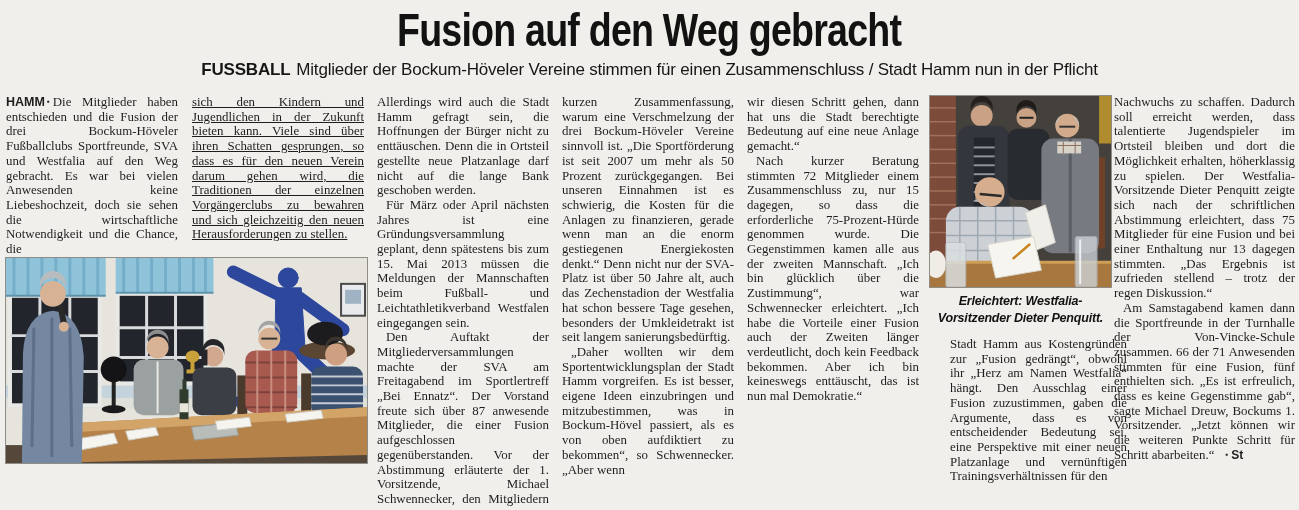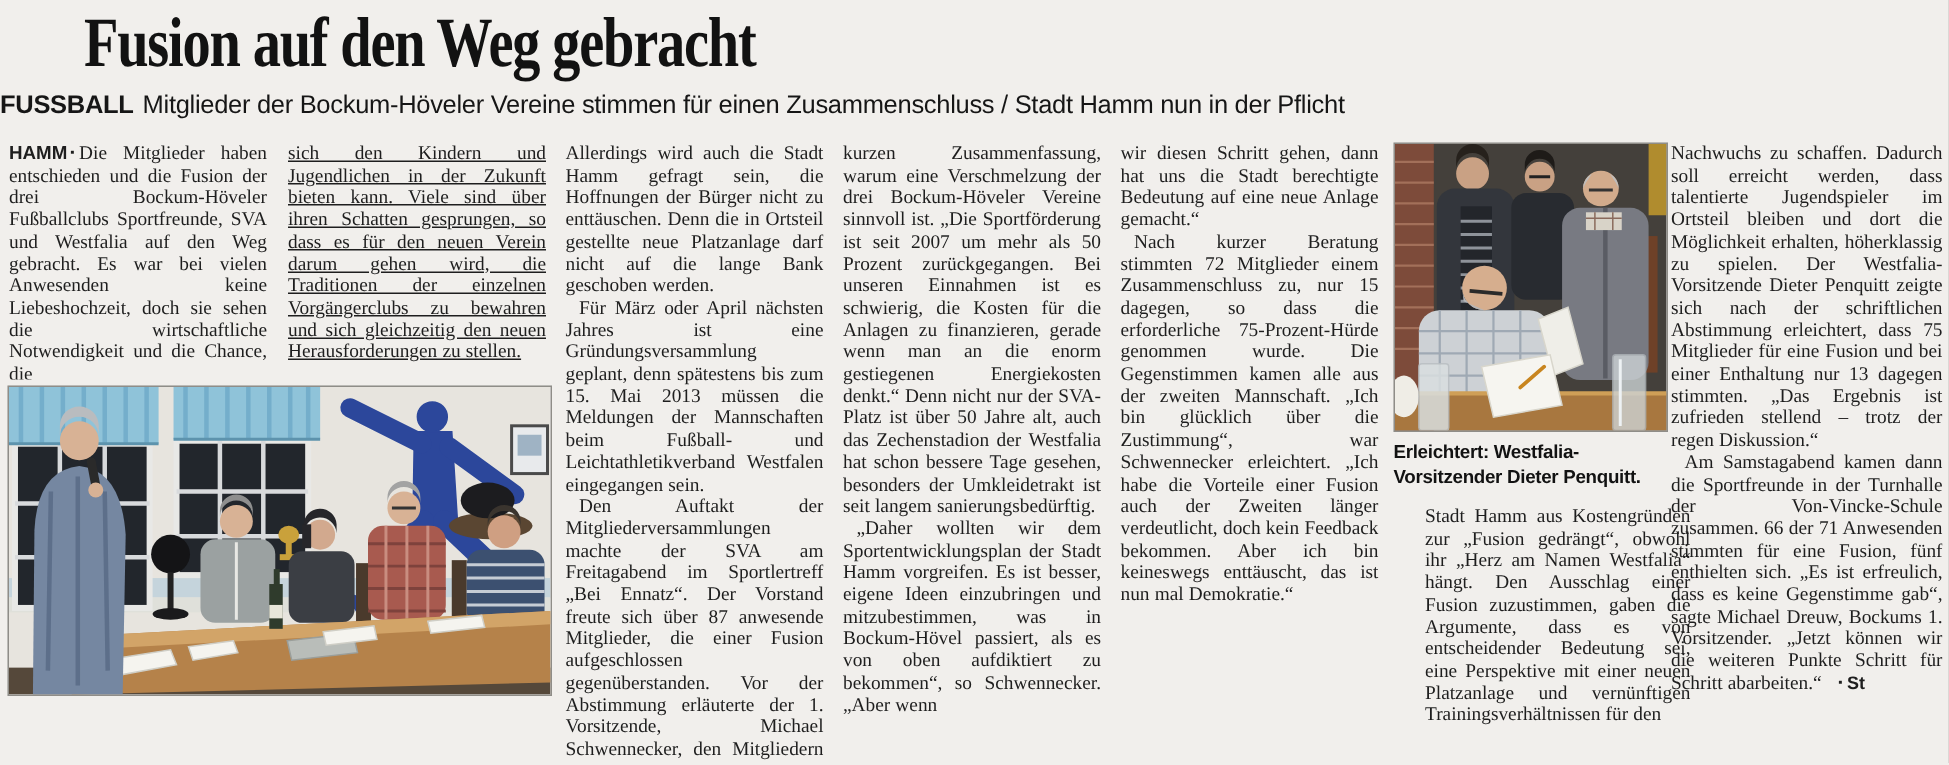--- a/index.html
+++ b/index.html
@@ -3,27 +3,27 @@
 <meta charset="utf-8">
 <style>
   html,body{margin:0;padding:0;background:#c9c7c3;}
   .page{
     position:relative;width:1299px;height:510px;margin:0 auto;
     background:#f1efec;overflow:hidden;
     font-family:"Liberation Serif","DejaVu Serif",serif;color:#1e1e1e;
   }
   
   .headline{
-    position:absolute;top:2px;left:0;width:100%;margin:0;
-    font-family:Liberation Serif, serif;
+    position:absolute;top:2px;left:0;width:100%;margin:0;text-align:center;
+    font-family:Liberation Sans, sans-serif;
     font-weight:bold;font-size:47px;letter-spacing:-1px;color:#121212;
   }
   .headline .hl{display:inline-block;transform:scaleX(0.80);transform-origin:center;}
   .subhead{
-    position:absolute;top:60px;left:0;width:100%;margin:0;
+    position:absolute;top:60px;left:0;width:100%;margin:0;text-align:center;
     font-family:"Liberation Sans","DejaVu Sans",sans-serif;
     font-size:17px;letter-spacing:-0.2px;color:#161616;
   }
   .subhead .kicker{font-weight:bold;margin-right:6px;}
   
   .col{position:absolute;overflow:hidden;}
   .col p{margin:0;font-size:12.9px;line-height:14.7px;text-align:justify;
          hyphens:auto;-webkit-hyphens:auto;word-spacing:0.2px;}
   .col p.ind{text-indent:9px;}
   .lead-loc{font-family:"Liberation Sans","DejaVu Sans",sans-serif;font-weight:bold;font-size:12.5px;}
@@ -39,21 +39,21 @@
   
   .photo{position:absolute;border:1px solid #8f8d88;background:#ddd;box-sizing:border-box;}
   .photoL{left:5px;top:257px;width:363px;height:207px;}
   .photoR{left:929px;top:95px;width:183px;height:193px;}
   .photo svg{display:block;width:100%;height:100%;}
   
   .caption{
     position:absolute;margin:0;
     font-family:"Liberation Sans","DejaVu Sans",sans-serif;
     font-weight:bold;font-size:12.5px;line-height:16.5px;
-    letter-spacing:-0.2px;color:#121212;text-align:left;
+    letter-spacing:-0.2px;color:#121212;text-align:center;font-style:italic;
   }
   .capL{left:5px;top:469px;width:368px;}
   .capR{left:929px;top:293px;width:183px;}
 </style>
 </head>
 <body>
 
 <div class="page">
 
   <h1 class="headline"><span class="hl">Fusion auf den Weg gebracht</span></h1>

